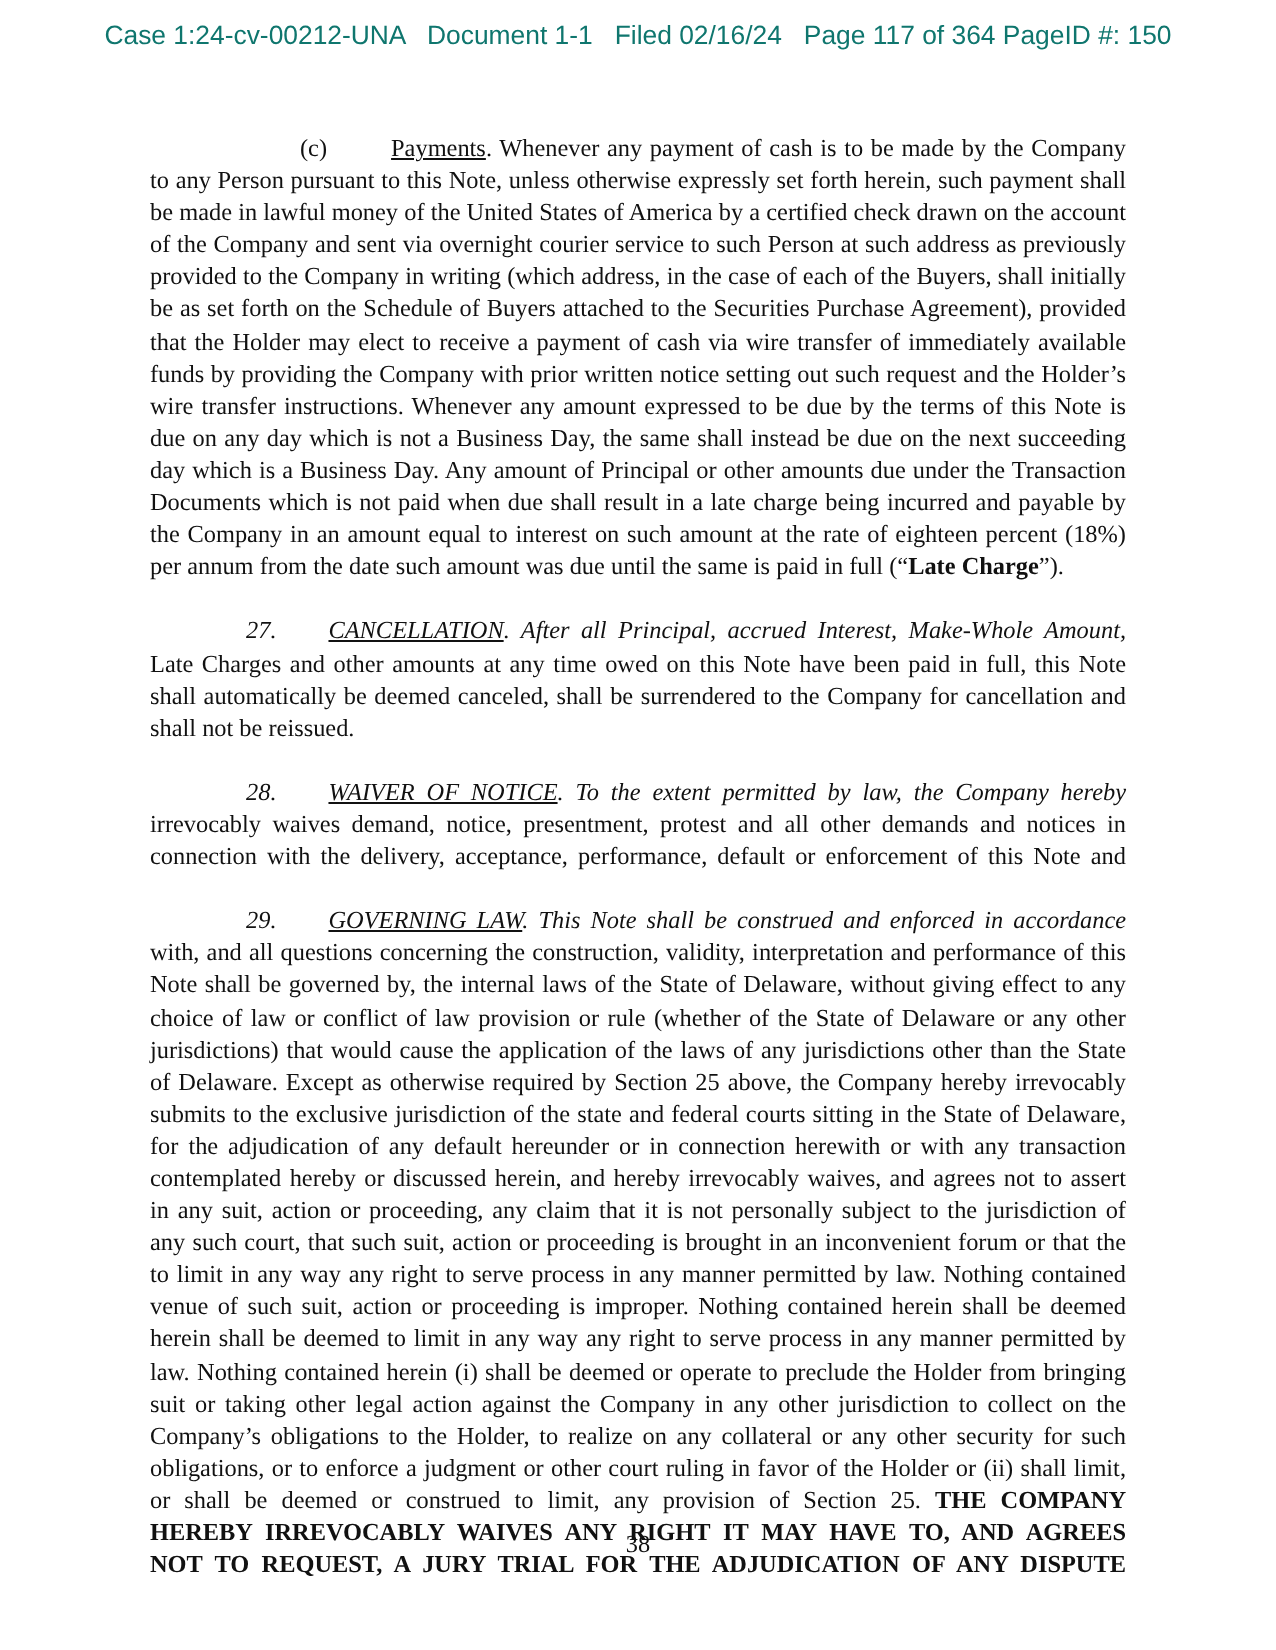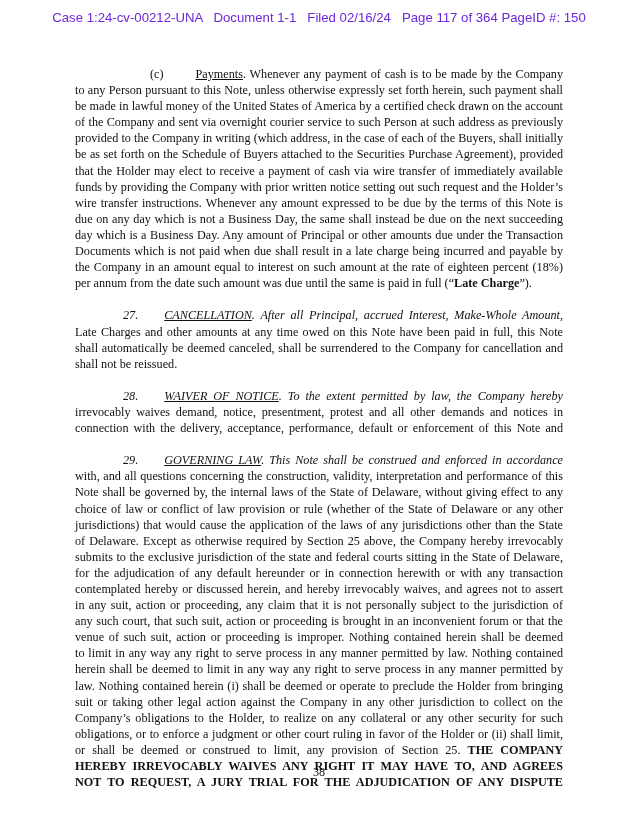--- a/index.html
+++ b/index.html
@@ -1,19 +1,19 @@
 <!DOCTYPE html>
 <html><head>
 <meta charset="utf-8">
 <style>
   html, body { margin: 0; padding: 0; background: #ffffff; }
   body { width: 638px; height: 825px; position: relative; overflow: hidden; }
   .header {
     position: absolute; top: 10px; left: 0; width: 638px; text-align: center;
-    font-family: "Liberation Sans", sans-serif; font-size: 13.2px; color: #6d28d9;
+    font-family: "Liberation Sans", sans-serif; font-size: 13.2px; color: #0f766e;
     white-space: pre;
   }
   .page {
     position: absolute; left: 75px; top: 66px; width: 488px;
     font-family: "Liberation Serif", serif; font-size: 12.2px; line-height: 16.1px; color: #111;
   }
   .line { display: block; text-align: justify; text-align-last: justify; height: 16.1px; white-space: nowrap; }
   .line.last { text-align-last: left; }
   .para { margin-bottom: 16.1px; }
   .ind1 { padding-left: 75px; }
@@ -68,22 +68,22 @@
     <span class="line">with, and all questions concerning the construction, validity, interpretation and performance of this</span>
     <span class="line">Note shall be governed by, the internal laws of the State of Delaware, without giving effect to any</span>
     <span class="line">choice of law or conflict of law provision or rule (whether of the State of Delaware or any other</span>
     <span class="line">jurisdictions) that would cause the application of the laws of any jurisdictions other than the State</span>
     <span class="line">of Delaware.  Except as otherwise required by Section 25 above, the Company hereby irrevocably</span>
     <span class="line">submits to the exclusive jurisdiction of the state and federal courts sitting in the State of Delaware,</span>
     <span class="line">for the adjudication of any default hereunder or in connection herewith or with any transaction</span>
     <span class="line">contemplated hereby or discussed herein, and hereby irrevocably waives, and agrees not to assert</span>
     <span class="line">in any suit, action or proceeding, any claim that it is not personally subject to the jurisdiction of</span>
     <span class="line">any such court, that such suit, action or proceeding is brought in an inconvenient forum or that the</span>
+    <span class="line">to limit in any way any right to serve process in any manner permitted by law.  Nothing contained</span>
     <span class="line">venue of such suit, action or proceeding is improper.  Nothing contained herein shall be deemed</span>
-    <span class="line">to limit in any way any right to serve process in any manner permitted by law.  Nothing contained</span>
     <span class="line">herein shall be deemed to limit in any way any right to serve process in any manner permitted by</span>
     <span class="line">law.  Nothing contained herein (i) shall be deemed or operate to preclude the Holder from bringing</span>
     <span class="line">suit or taking other legal action against the Company in any other jurisdiction to collect on the</span>
     <span class="line">Company’s obligations to the Holder, to realize on any collateral or any other security for such</span>
     <span class="line">obligations, or to enforce a judgment or other court ruling in favor of the Holder or (ii) shall limit,</span>
     <span class="line"><span>or shall be deemed or construed to limit, any provision of Section 25.</span>  <span class="b">THE COMPANY</span></span>
     <span class="line b">HEREBY IRREVOCABLY WAIVES ANY RIGHT IT MAY HAVE TO, AND AGREES</span>
     <span class="line b">NOT TO REQUEST, A JURY TRIAL FOR THE ADJUDICATION OF ANY DISPUTE</span>
   </div>
 

